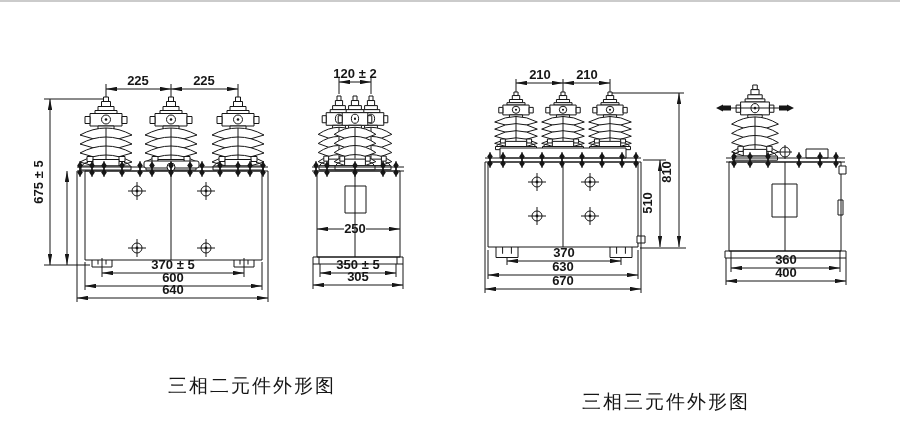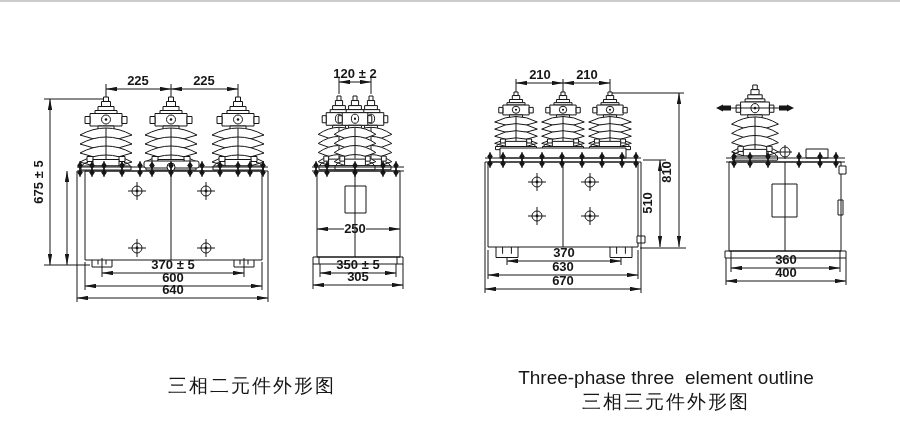--- a/index.html
+++ b/index.html
@@ -281,14 +281,13 @@
       <text class="dim" x="786" y="264">360</text>
       <line class="xl" x1="726" y1="258" x2="726" y2="285"></line>
       <line class="xl" x1="846" y1="258" x2="846" y2="285"></line>
       <line class="dl" x1="726" y1="281" x2="846" y2="281"></line>
       <text class="dim" x="786" y="277">400</text>
     </g>
   </svg>
 
   <div class="caption cap-zh" style="left:82px;top:341px;margin-top:32px;">三相二元件外形图</div>
   <div class="caption cap-zh" style="left:496px;top:341px;margin-top:48px;">三相三元件外形图</div>
-  <div class="caption cap-en" style="left:496px;top:367px;">Three-phase three  element outline</div>
 </div>
 
 </body></html>

